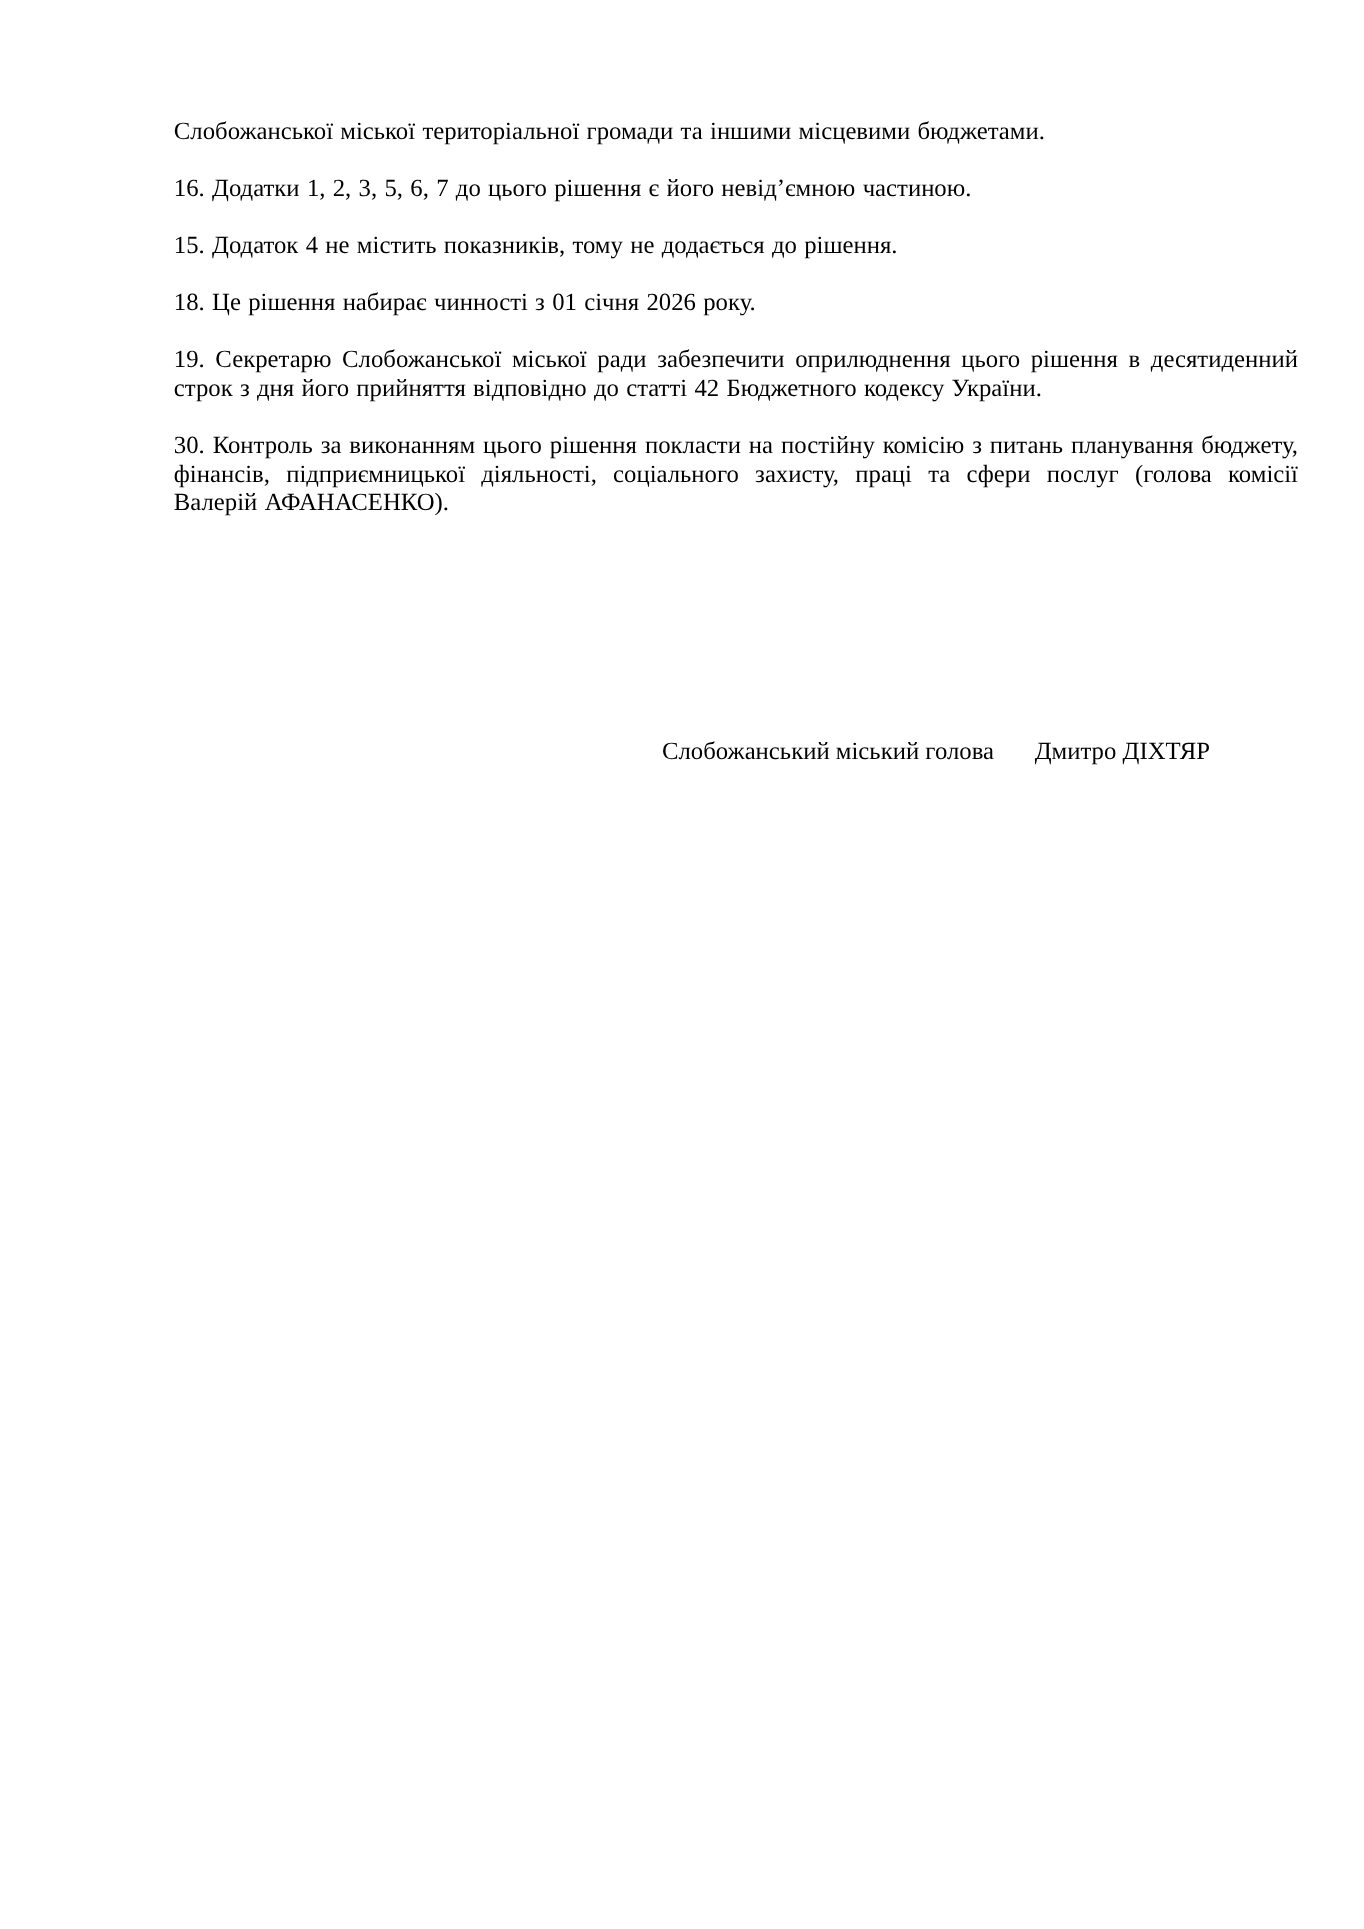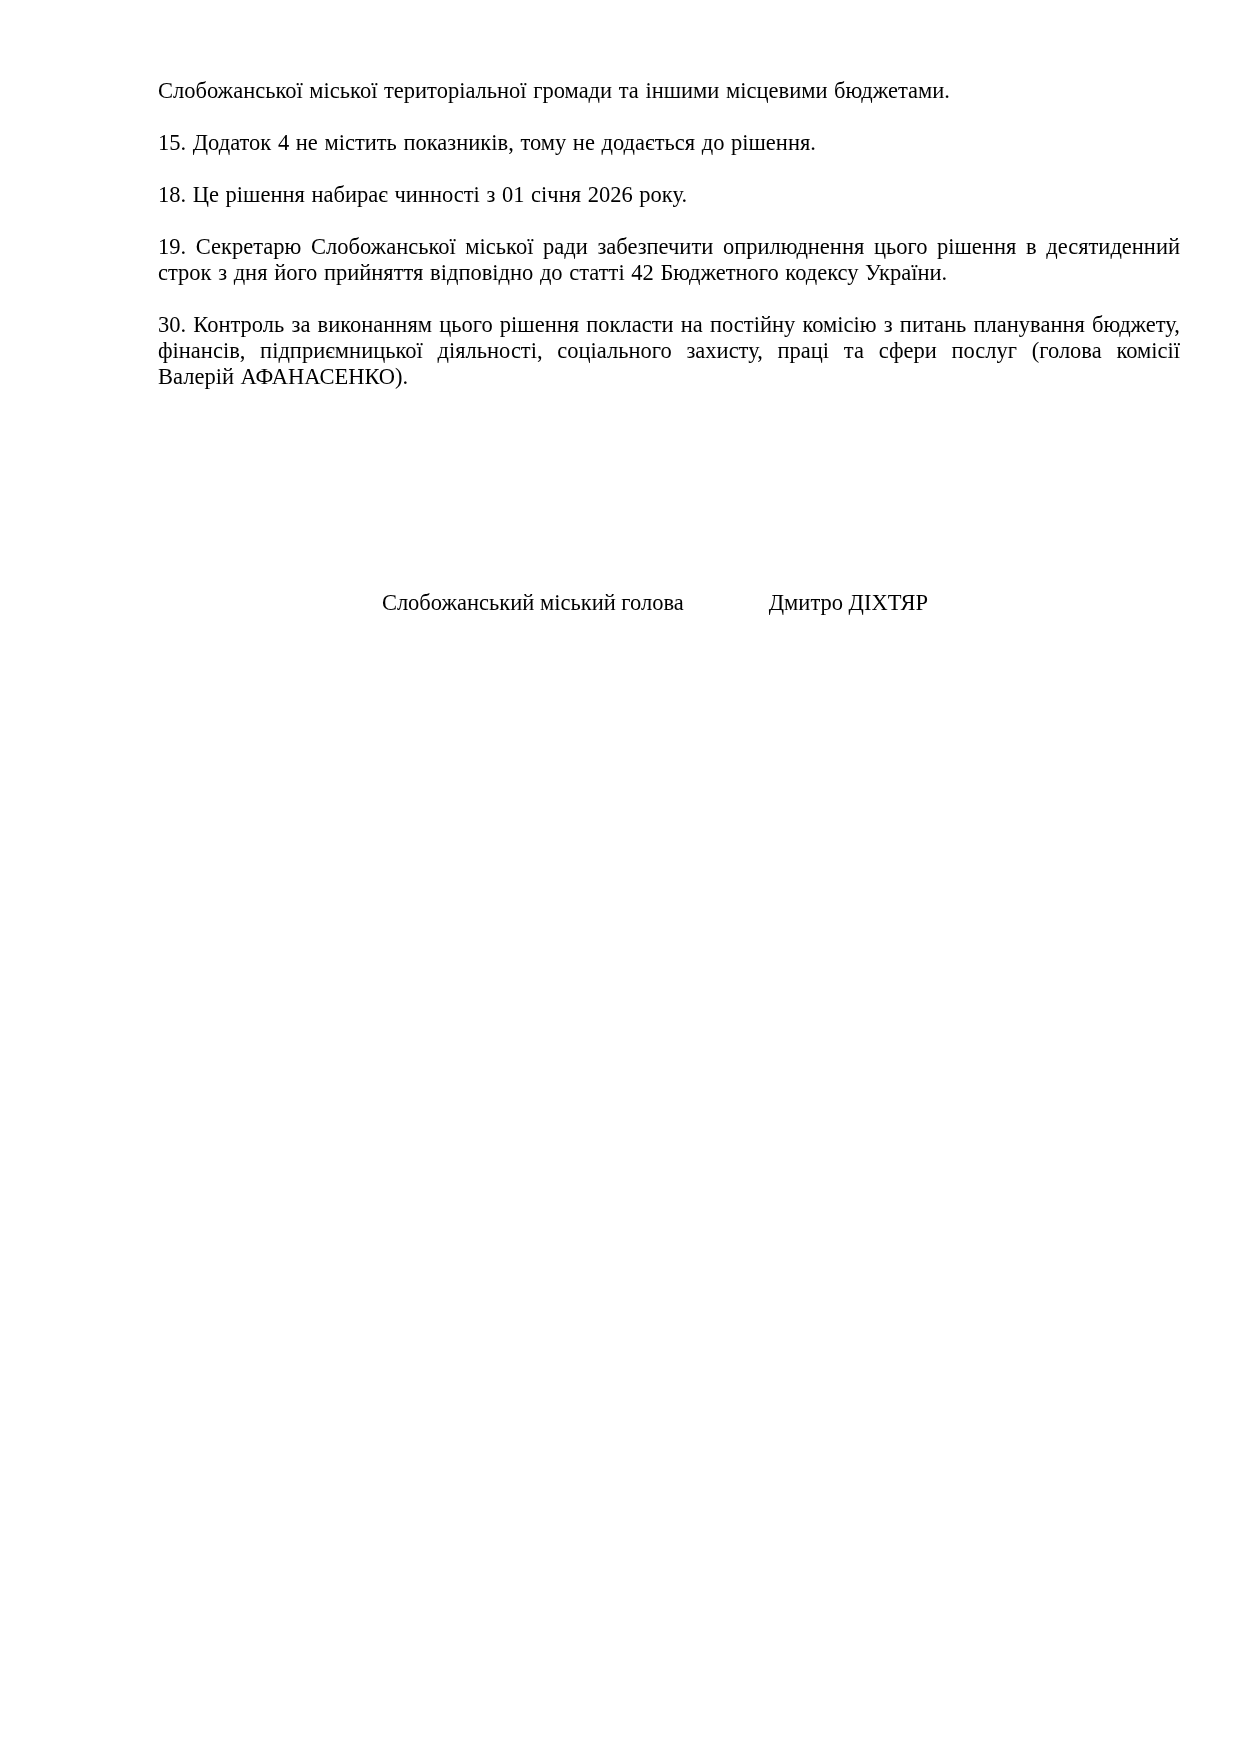--- a/index.html
+++ b/index.html
@@ -16,58 +16,58 @@
     color: #000000;
     overflow: hidden;
   }
 
   .page {
     position: absolute;
     top: 0;
     left: 0;
     width: 1240px;
     height: 1754px;
-    padding: 78px 60px 0 158px; 
+    padding: 106px 60px 0 158px; 
     background: #ffffff;
   }
 
   .doc-paragraph {
     font-size: 22.5px;
     line-height: 26px;
     text-align: justify;
     margin-bottom: 26px;
     word-spacing: 1px;
   }
 
   .signature-row {
     margin-top: 200px;
     display: flex;
-    justify-content: center;
+    justify-content: flex-end;
     align-items: baseline;
     font-size: 22.5px;
     line-height: 26px;
-    gap: 48px;
   }
 
   .signature-left {
     margin-left: 52px;
   }
 
   .signature-right {
     margin-right: 80px;
     margin-left: 37px;
   }
 </style>
 </head>
 <body>
 
 <div class="page">
 
   <p class="doc-paragraph">Слобожанської міської територіальної громади та іншими місцевими бюджетами.</p>
 
+  <p class="doc-paragraph">16. Додатки 1, 2, 3, 5, 6, 7 до цього рішення є його невід’ємною частиною.</p>
 
   <p class="doc-paragraph">15. Додаток 4 не містить показників, тому не додається до рішення.</p>
 
   <p class="doc-paragraph">18. Це рішення набирає чинності з 01 січня 2026 року.</p>
 
   <p class="doc-paragraph">19. Секретарю Слобожанської міської ради забезпечити оприлюднення цього рішення в десятиденний строк з дня його прийняття відповідно до статті 42 Бюджетного кодексу України.</p>
 
   <p class="doc-paragraph">30. Контроль за виконанням цього рішення покласти на постійну комісію з питань планування бюджету, фінансів, підприємницької діяльності, соціального захисту, праці  та сфери послуг (голова комісії Валерій  АФАНАСЕНКО).</p>
 
   <div class="signature-row">

